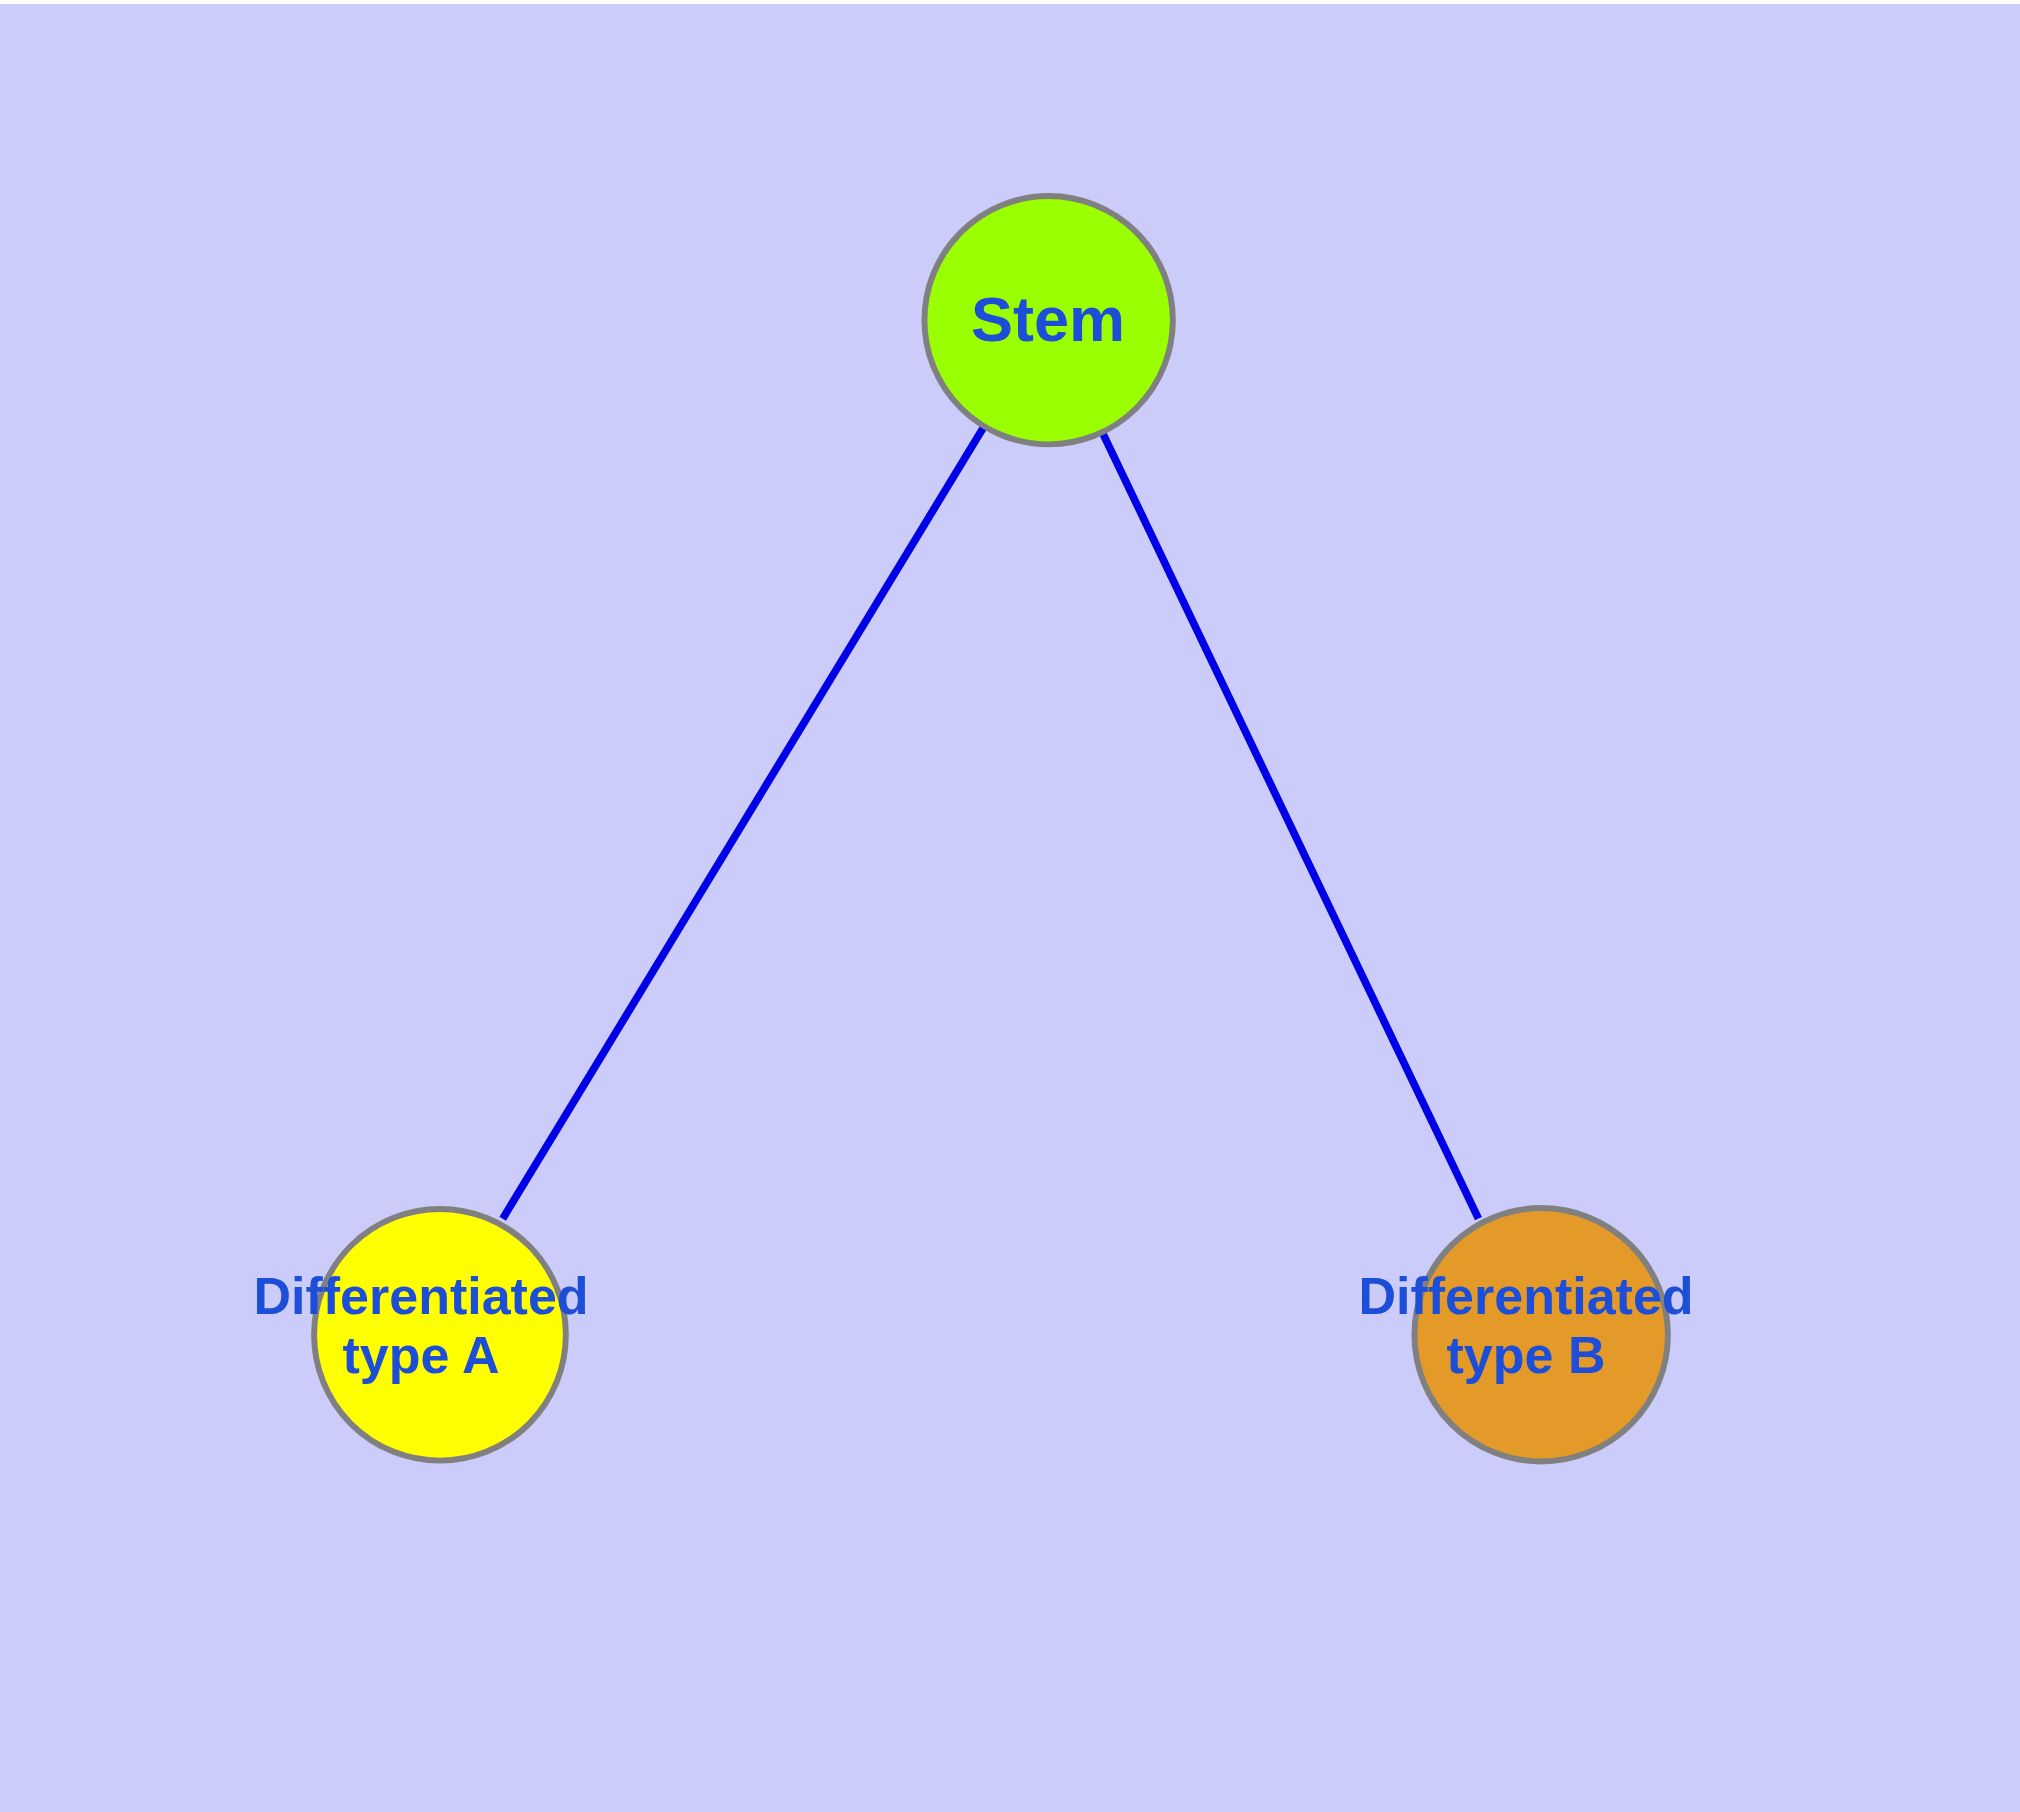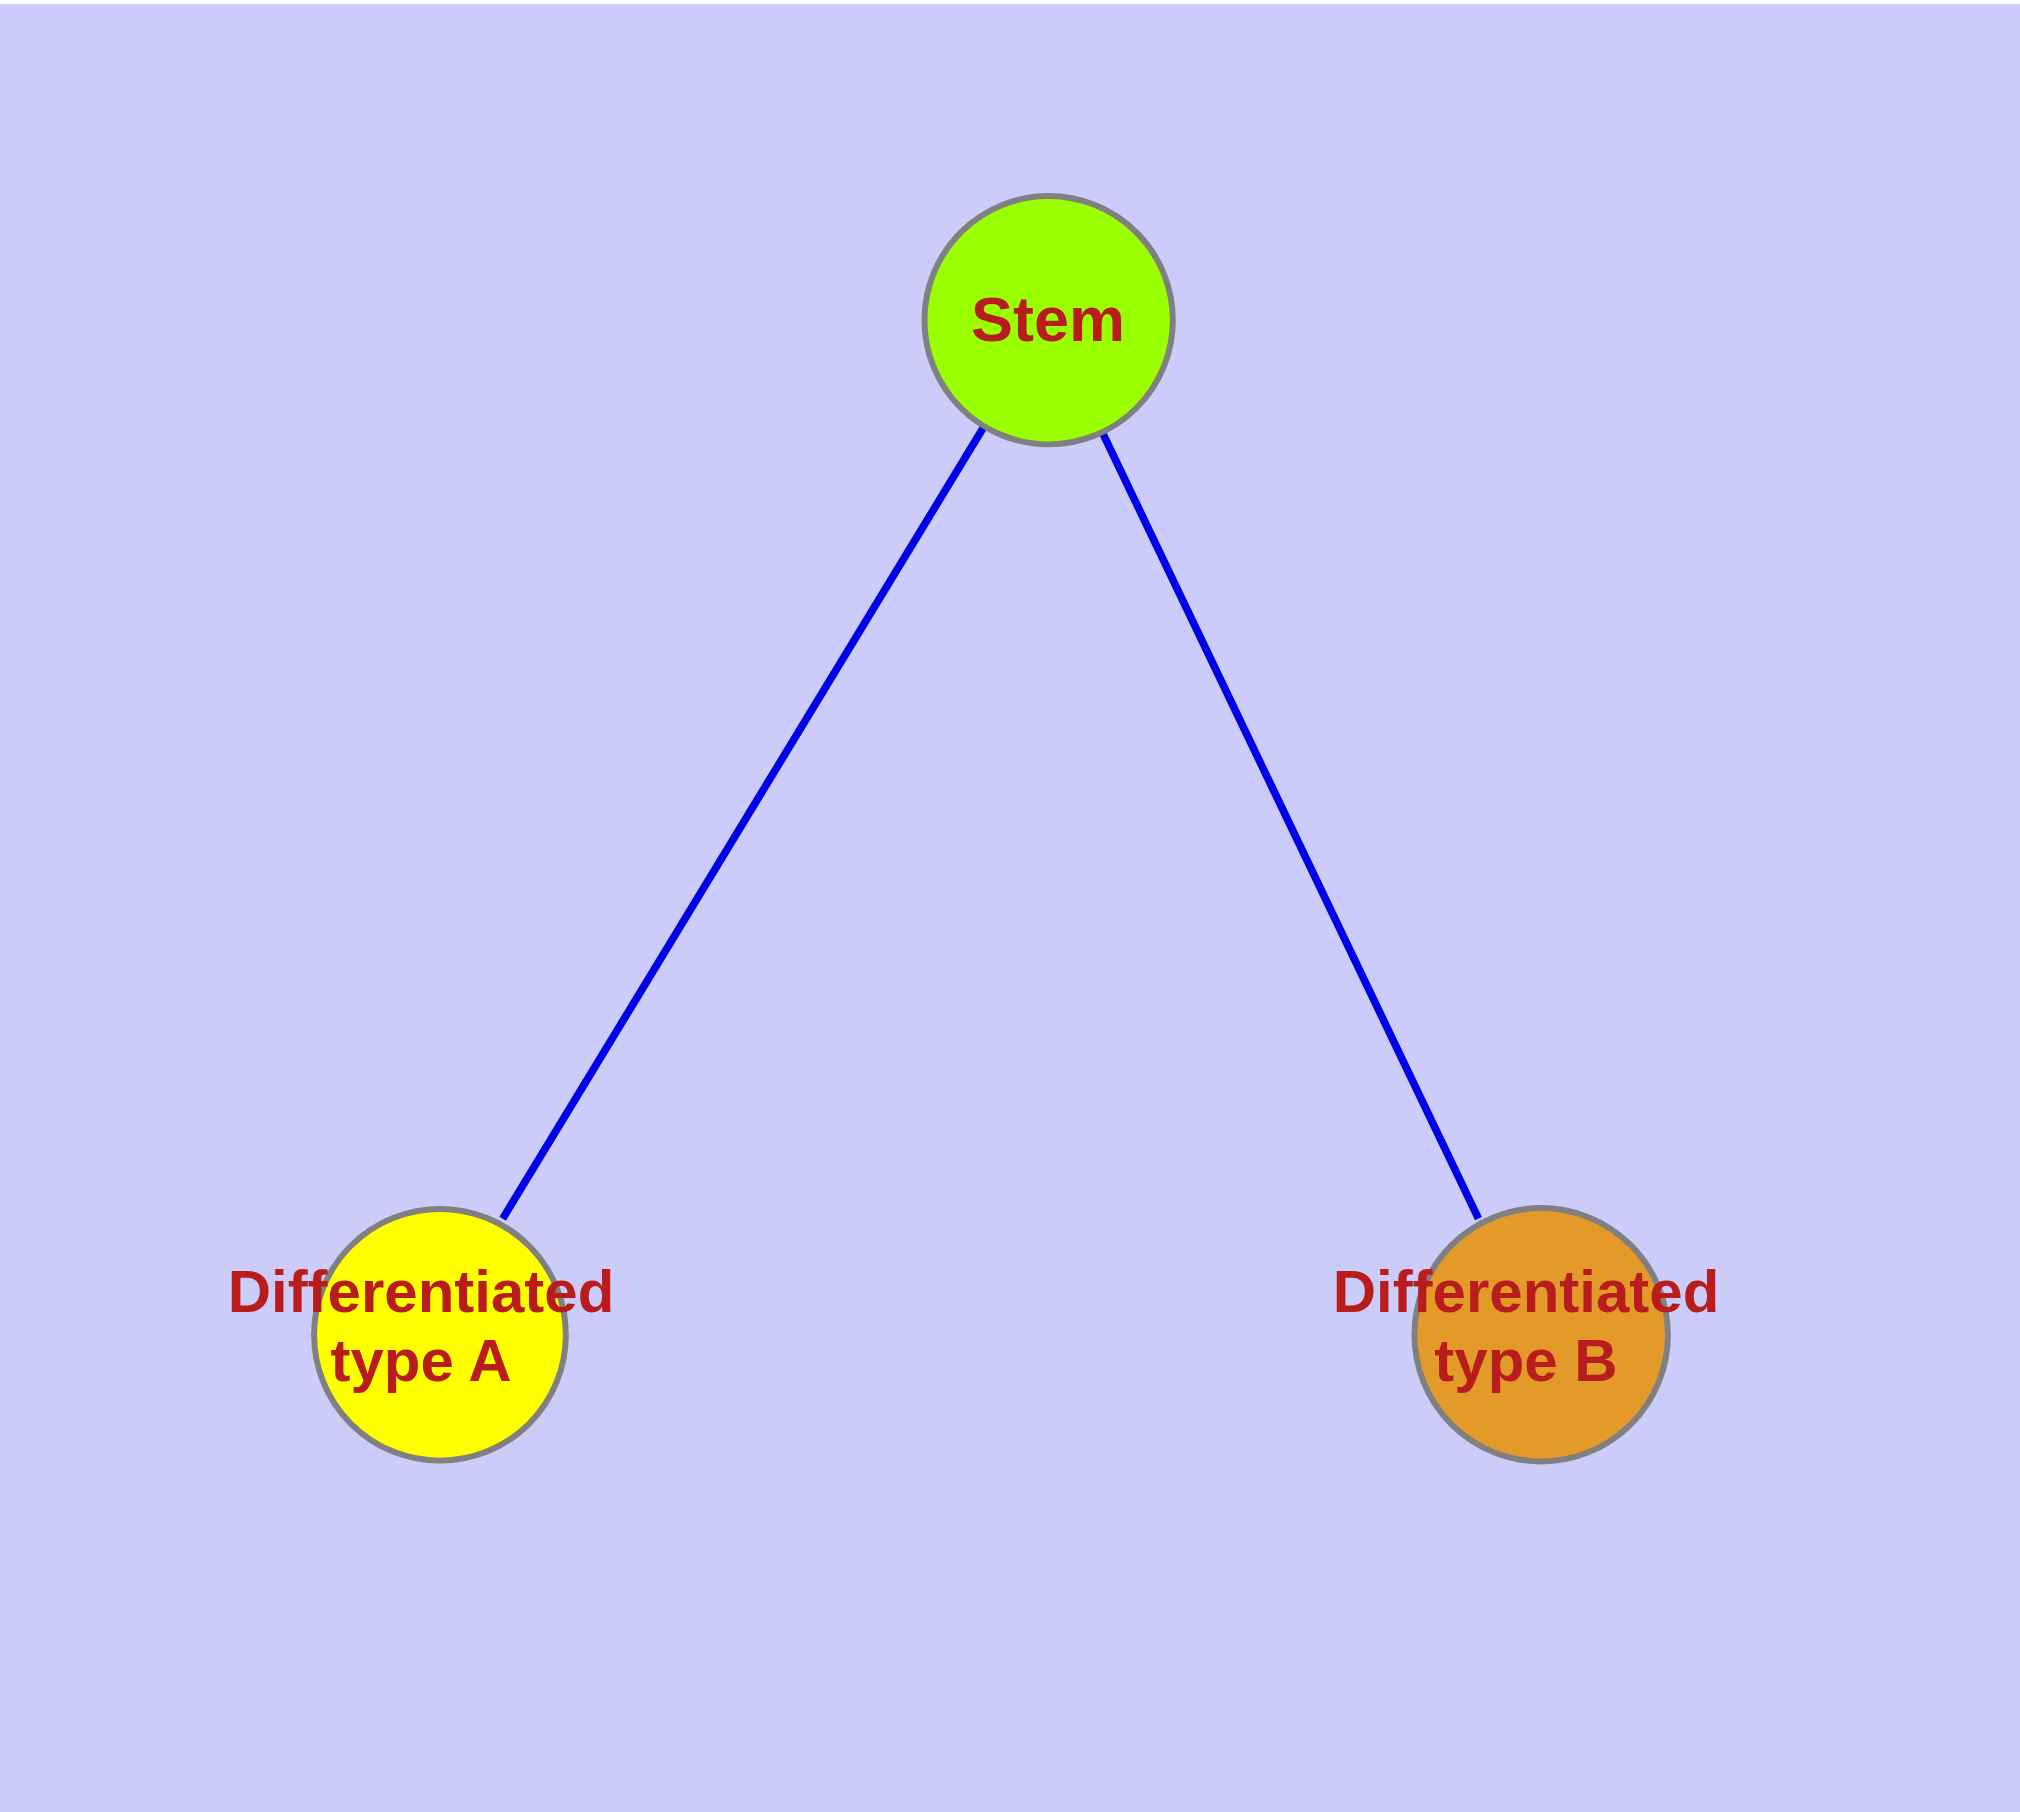--- a/index.html
+++ b/index.html
@@ -28,31 +28,31 @@
     top: 0;
     width: 100%;
     height: 100%;
     display: block;
   }
   .node-label {
     position: absolute;
     text-align: center;
     font-family: "Liberation Sans", "DejaVu Sans", sans-serif;
     font-weight: bold;
-    color: #b91c1c;
+    color: #1d4ed8;
     line-height: 1.14;
     white-space: pre;
     pointer-events: none;
     transform: translate(-50%, -50%);
   }
   .node-label.root {
     font-size: 63px;
   }
   .node-label.leaf {
-    font-size: 60px;
+    font-size: 52px;
   }
 </style>
 </head>
 <body>
 
 <div id="stage">
   <div id="canvas" style="background: rgb(204, 204, 250);">
 
     <svg id="graph-svg" viewBox="0 0 2384 2133" preserveAspectRatio="none">
 

